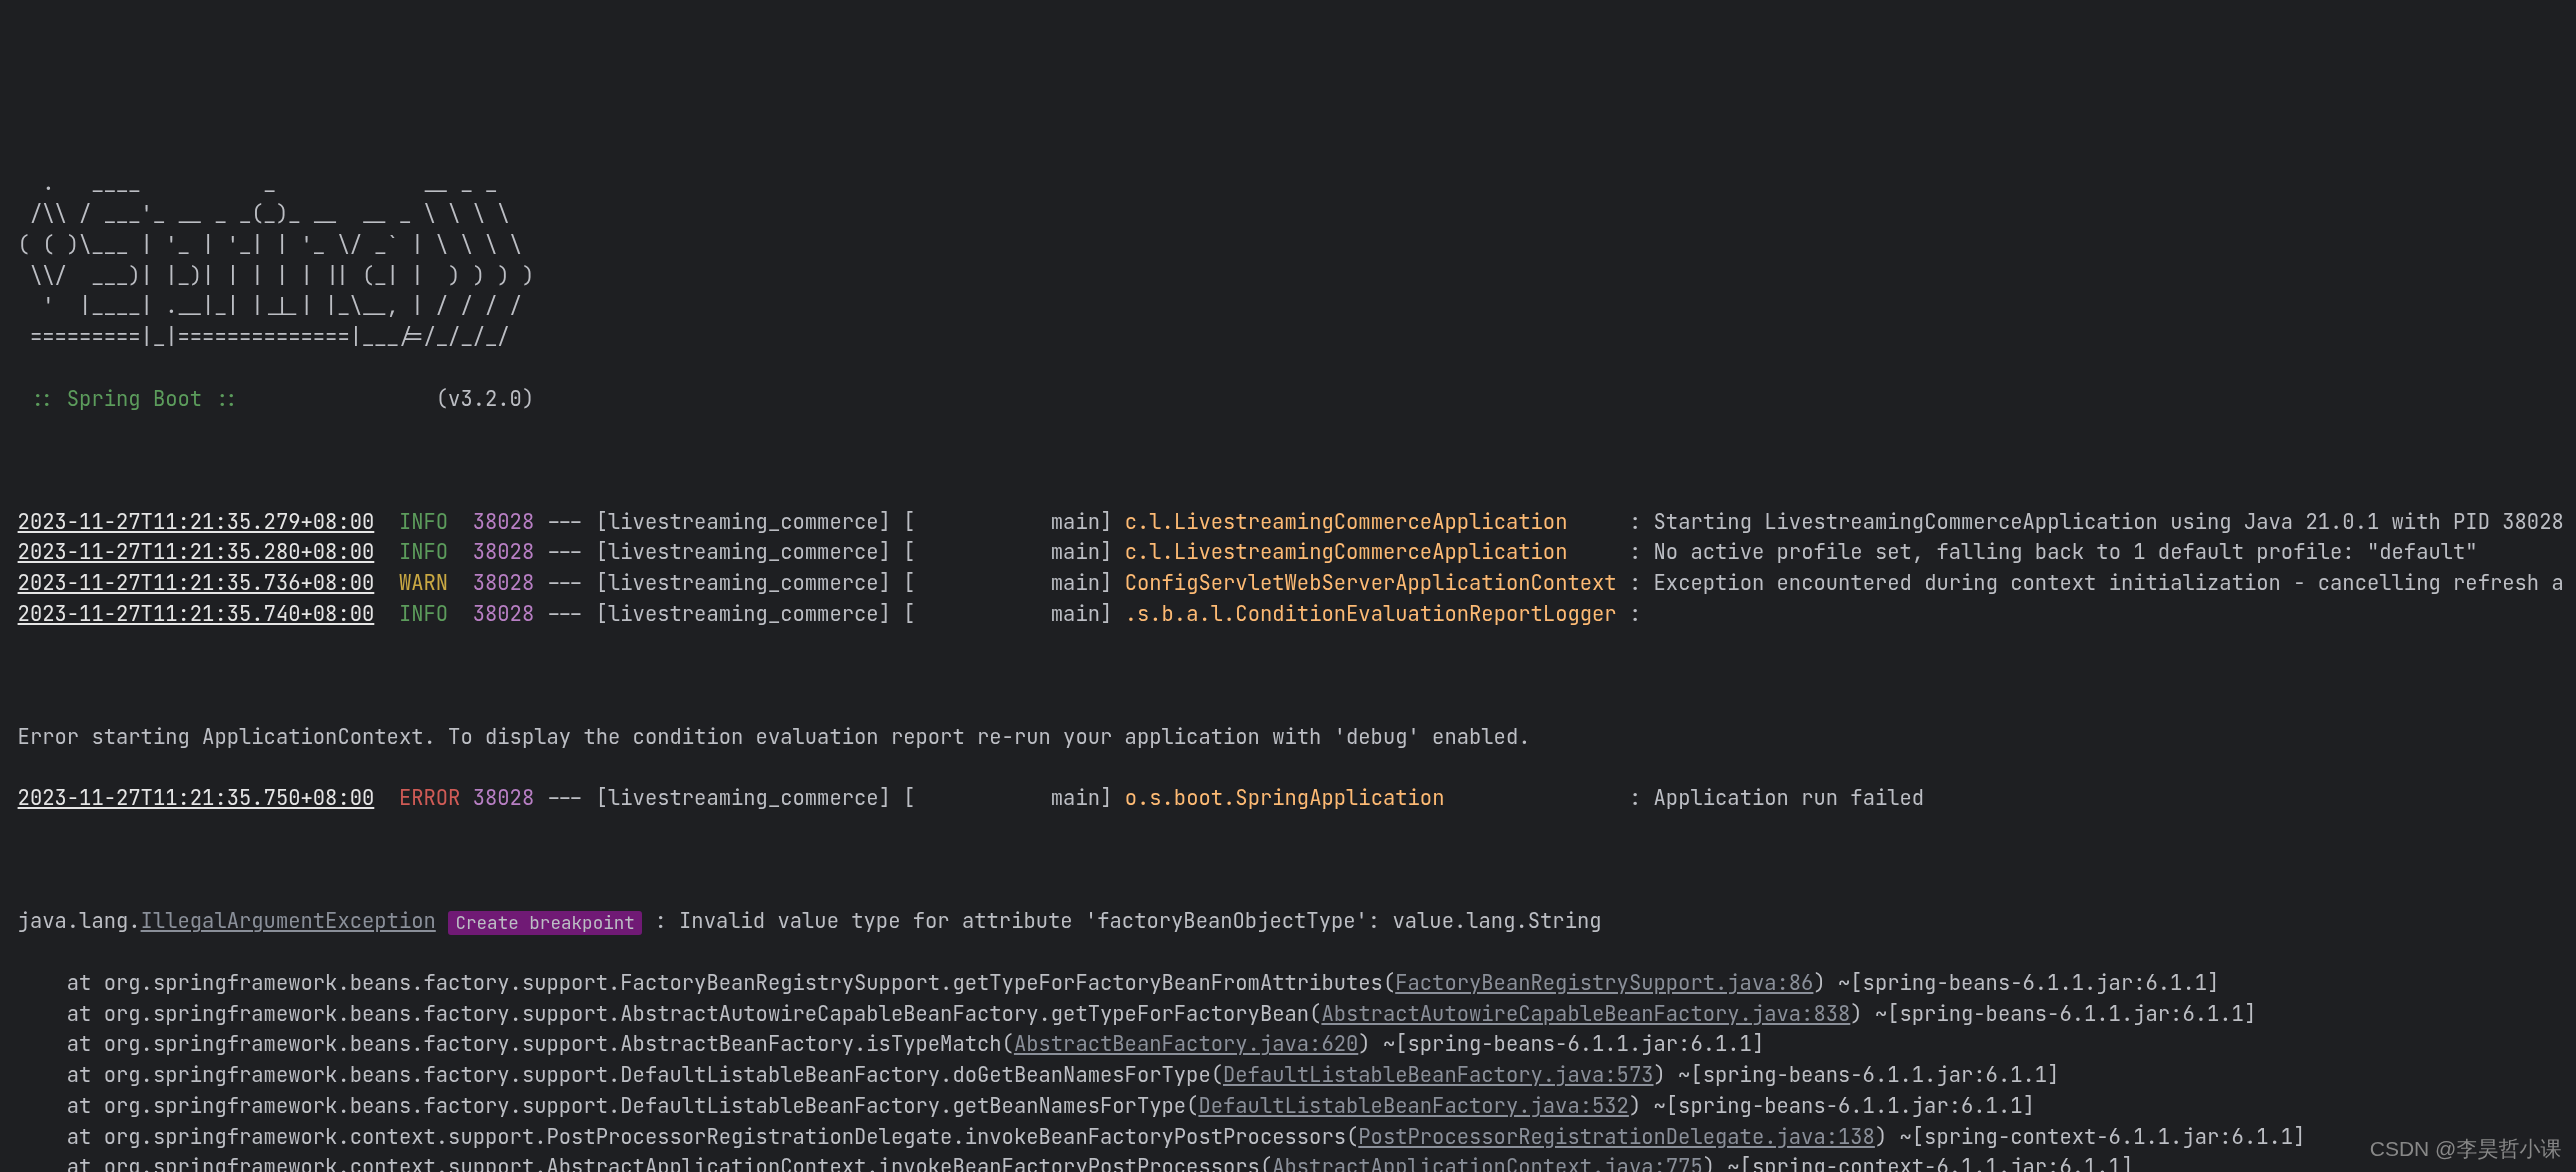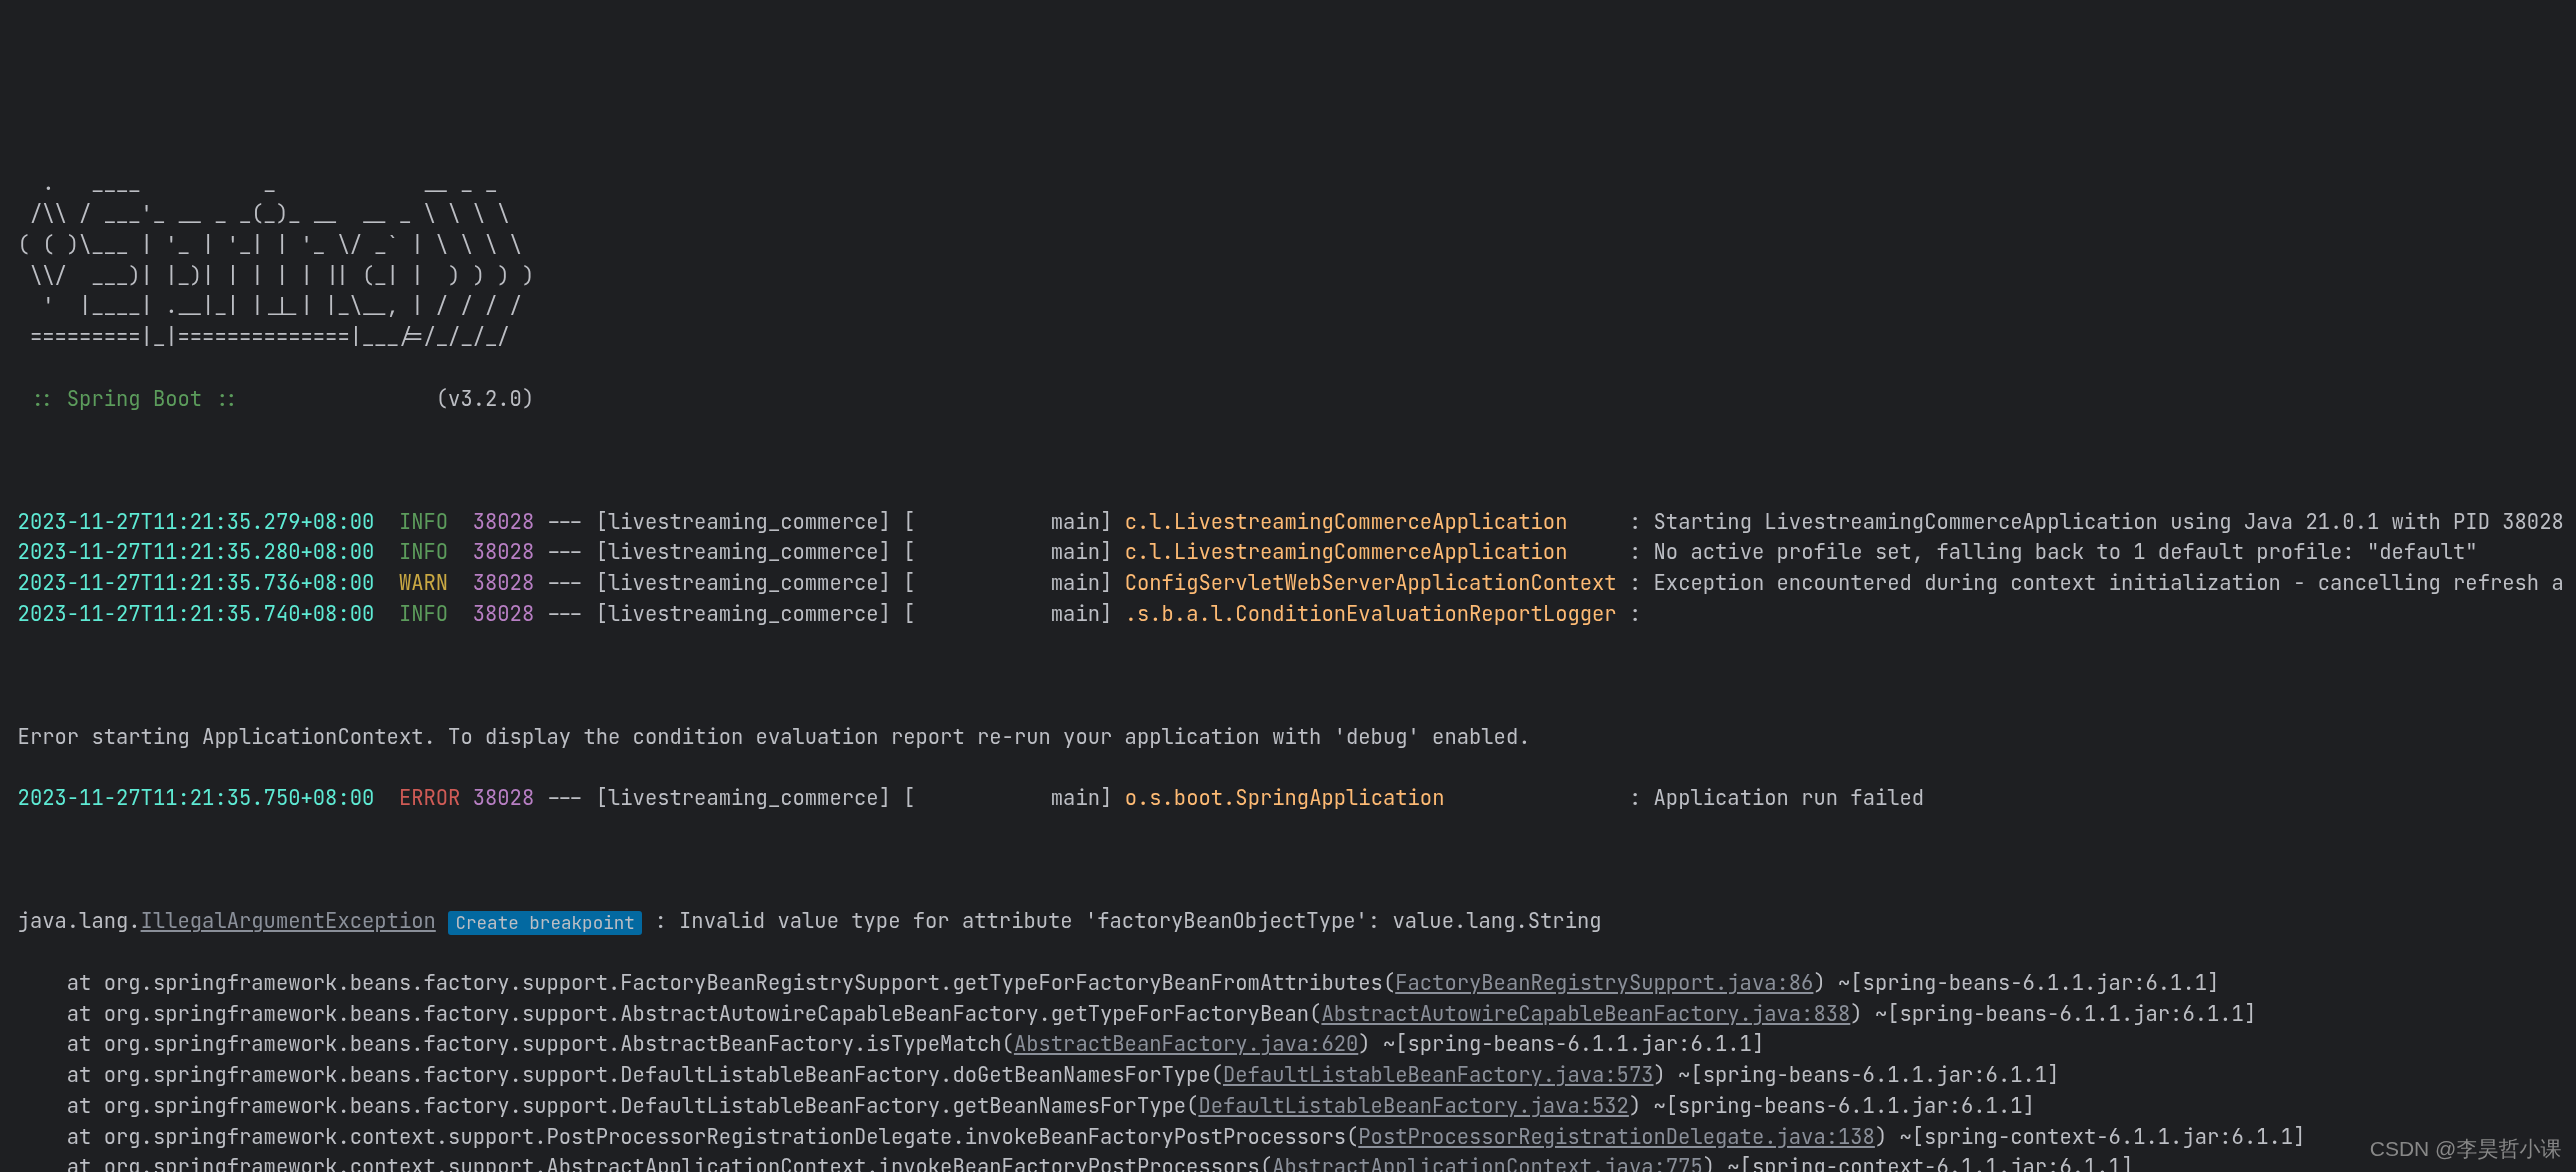--- a/index.html
+++ b/index.html
@@ -9,32 +9,32 @@
     font-family: "JetBrains Mono", "Consolas", "Courier New", monospace;
     font-size: 20.5px;
     line-height: 1.5;
     padding: 14.6px 17.6px;
     white-space: pre;
     overflow-x: auto;
   }
   .banner { color: #bcbec4; white-space: pre; }
   .spring-label { color: #5c9c5c; }
   .version { color: #bcbec4; }
-  .ts { color: #5eead4; }
+  .ts { color: #e5e5e5; text-decoration: underline; }
   .info { color: #5c9c5c; }
   .warn { color: #c9a843; }
   .error { color: #cf5b56; }
   .pid { color: #b87fc4; }
   .dash { color: #bcbec4; }
   .bracket { color: #bcbec4; }
   .logger { color: #fdba74; text-align: center; }
   .msg { color: #bcbec4; }
   .link { color: #8a8f99; text-decoration: underline; cursor: pointer; }
   .breakpoint {
-    background: #0369a1;
+    background: #701a75;
     color: #bcbec4;
     font-size: 17.6px;
     padding: 1.5px 7.3px;
     border-radius: 2.9px;
     display: inline-block;
     cursor: pointer;
     white-space: nowrap;
     vertical-align: middle;
     line-height: 1.2;
     white-space: normal;

